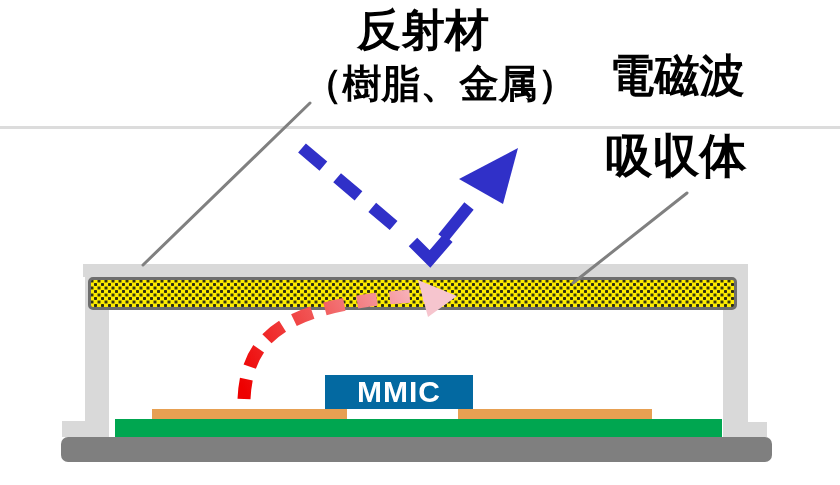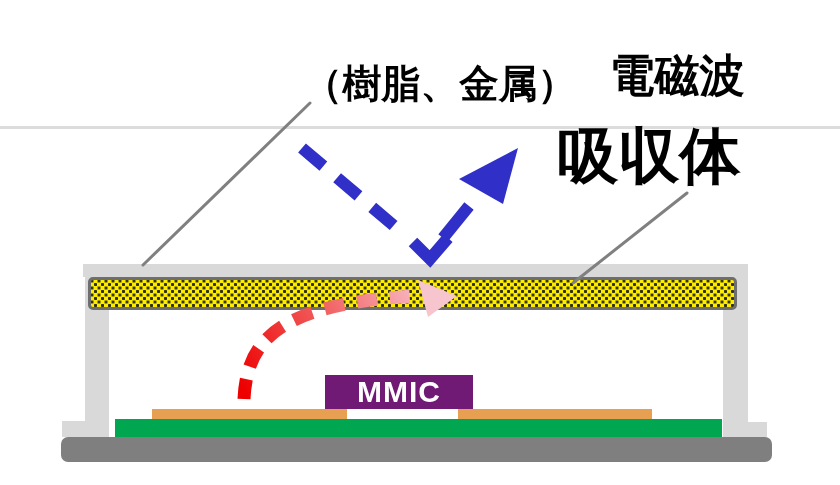--- a/index.html
+++ b/index.html
@@ -20,21 +20,21 @@
   .foot-right{left:723px;top:422px;width:44px;height:15px;}
   
   .base{left:61px;top:437px;width:711px;height:25px;background:#7f7f7f;border-radius:7px;z-index:2;}
   
   .pcb{left:115px;top:419px;width:607px;height:18px;background:#00a650;z-index:3;}
   .trace{top:409px;height:10px;background:#e7a052;z-index:3;}
   .trace-left{left:152px;width:195px;}
   .trace-right{left:458px;width:194px;}
   
   .mmic{
-    left:325px;top:375px;width:148px;height:34px;background:#701a75;z-index:4;
+    left:325px;top:375px;width:148px;height:34px;background:#0369a1;z-index:4;
     color:#ffffff;font-weight:bold;font-size:30px;line-height:34px;
     text-align:center;letter-spacing:1px;
   }
   
   .absorber{
     left:88px;top:277px;width:649px;height:33px;z-index:5;
     box-sizing:border-box;border:3px solid #6e6e6e;border-radius:5px;
     background-color:#fdec00;
     background-image:
       radial-gradient(circle,#2e2e12 1.4px,transparent 1.5px),
@@ -44,21 +44,21 @@
   }
   .overlay{left:0;top:0;width:840px;height:485px;z-index:6;pointer-events:none;}
   
   .jp{
     position:absolute;z-index:7;color:#000000;font-weight:bold;
     text-align:center;white-space:nowrap;
   }
   .lbl-reflector{left:278px;top:4px;width:290px;font-size:44px;line-height:52px;}
   .lbl-reflector-sub{left:260px;top:58px;width:360px;font-size:39px;line-height:52px;font-family:Liberation Serif, serif;}
   .lbl-abs1{left:577px;top:48px;width:200px;font-size:45px;line-height:56px;}
-  .lbl-abs2{left:549px;top:128px;width:200px;font-size:61px;line-height:56px;}
+  .lbl-abs2{left:576px;top:128px;width:200px;font-size:47px;line-height:56px;}
 </style>
 </head>
 <body>
 
 <div class="canvas">
 
   <div class="abs divider"></div>
 
   <div class="abs housing lid"></div>
   <div class="abs housing wall-left"></div>
@@ -90,17 +90,18 @@
 
     <path d="M 244 399 C 247 335 285 302 430 295" fill="none" stroke="url(#redfade)" stroke-width="13" stroke-dasharray="20 13"></path>
     <polygon points="457,296 418,280 428,317" fill="#f6c5ce"></polygon>
 
     <line x1="302" y1="148" x2="406" y2="236" stroke="#3030c8" stroke-width="12" stroke-dasharray="28 18"></line>
     <polyline points="413,242 430,259 448,238" fill="none" stroke="#3030c8" stroke-width="12"></polyline>
     <line x1="443" y1="238" x2="469" y2="206" stroke="#3030c8" stroke-width="12"></line>
     <polygon points="518,148 459,179 503,204" fill="#3030c8"></polygon>
   </svg>
 
+  <div class="jp lbl-reflector">反射材</div>
   <div class="jp lbl-reflector-sub">（樹脂、金属）</div>
   <div class="jp lbl-abs1">電磁波</div>
   <div class="jp lbl-abs2">吸収体</div>
 
 </div>
 
 </body></html>

